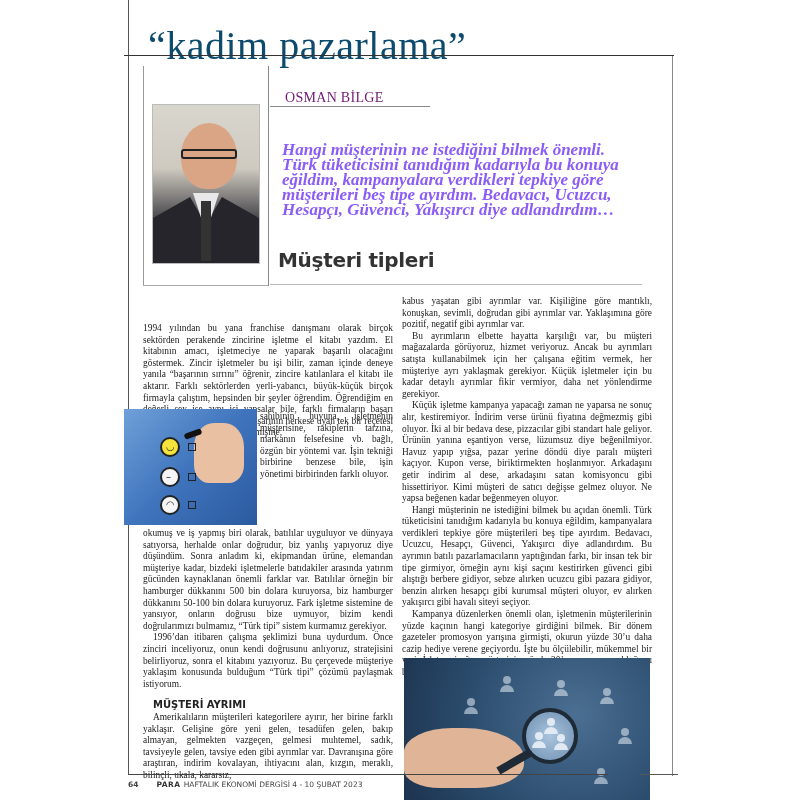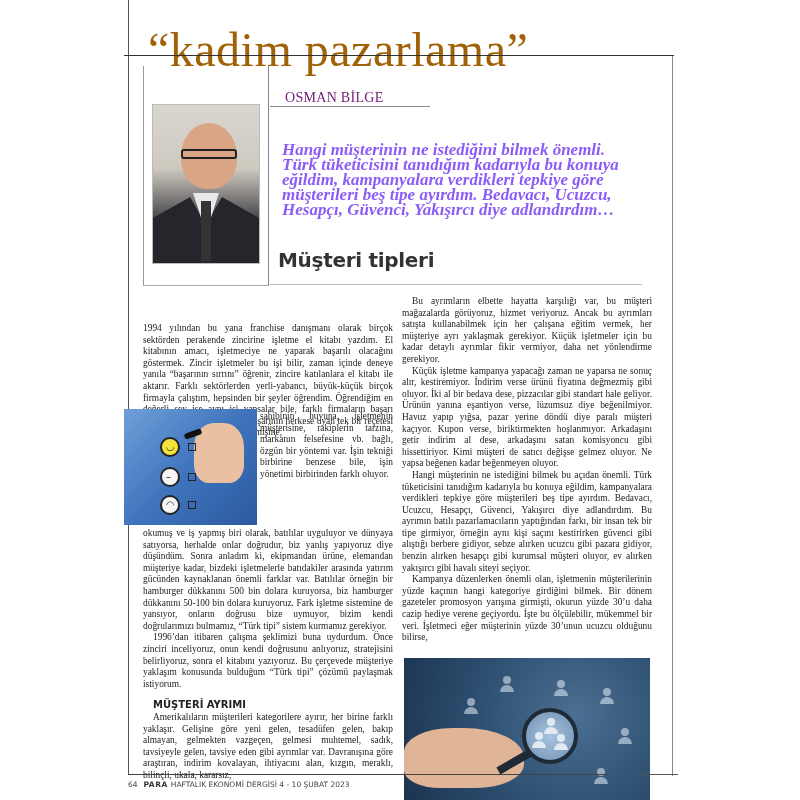--- a/index.html
+++ b/index.html
@@ -1,19 +1,19 @@
 <!DOCTYPE html>
 <html><head>
 <meta charset="utf-8">
 <style>
   html, body { margin:0; padding:0; }
   body { width:800px; height:800px; background:#ffffff; position:relative; overflow:hidden;
          font-family:"Liberation Serif", serif; color:#222; }
   .abs { position:absolute; }
-  .ghost-title { left:148px; top:22px; font-size:48px; color:#a16207; letter-spacing:0.5px; white-space:nowrap; font-family:"Liberation Serif", serif; }
+  .ghost-title { left:148px; top:22px; font-size:40px; color:#0c4a6e; letter-spacing:0.5px; white-space:nowrap; font-family:"Liberation Serif", serif; }
   .top-rule { left:124px; top:55px; width:550px; height:1px; background:#333; }
   .left-rule { left:128px; top:0; width:1px; height:775px; background:#555; }
   .right-rule { left:672px; top:56px; width:1px; height:720px; background:#888; }
   .bottom-rule { left:128px; top:774px; width:480px; height:1px; background:#444; }
   .bottom-rule2 { left:640px; top:774px; width:38px; height:1px; background:#555; }
   .box-divider { left:268px; top:66px; width:1px; height:220px; background:#888; }
   .box-frame { left:143px; top:66px; width:1px; height:220px; background:#999; }
   .box-bottom { left:143px; top:285px; width:126px; height:1px; background:#aaa; }
   .author { left:285px; top:90px; font-size:14px; color:#701a75; letter-spacing:0.3px; font-family:"Liberation Serif", serif; }
   .author-rule { left:270px; top:106px; width:160px; height:1px; background:#888; }
@@ -44,21 +44,21 @@
   .hand { position:absolute; left:70px; top:14px; width:50px; height:60px; background:#e9c1a2; border-radius:40% 40% 30% 30%; }
   .pen { position:absolute; left:60px; top:22px; width:18px; height:6px; background:#111; border-radius:3px; transform:rotate(-20deg); }
   .img-magnifier { left:404px; top:658px; width:246px; height:142px; background:radial-gradient(circle at 70% 40%,#4b6f92 0%,#2c4d6e 55%,#1c3350 100%); overflow:hidden; }
   .lens { position:absolute; left:118px; top:50px; width:56px; height:56px; border-radius:50%; border:4px solid #1e2a36; background:radial-gradient(circle,#a9c4de 0%,#6f8fb1 100%); box-sizing:border-box; }
   .lens-handle { position:absolute; left:92px; top:100px; width:36px; height:8px; background:#1e2a36; transform:rotate(-30deg); }
   .mhand { position:absolute; left:0; top:70px; width:120px; height:60px; background:#e0b497; border-radius:40% 50% 40% 30%; }
   .person { position:absolute; width:14px; height:16px; opacity:0.55; }
   .person::before { content:""; position:absolute; left:3px; top:0; width:8px; height:8px; border-radius:50%; background:#e6eef6; }
   .person::after { content:""; position:absolute; left:0; top:9px; width:14px; height:7px; border-radius:7px 7px 0 0; background:#e6eef6; }
   .footer { left:128px; top:780px; font-family:"DejaVu Sans", sans-serif; font-size:7.5px; color:#444; white-space:nowrap; }
-  .footer .pg { font-weight:normal; margin-right:6px; }
+  .footer .pg { font-weight:bold; margin-right:18px; }
   .footer .brand { font-weight:bold; color:#333; margin-right:3px; letter-spacing:0.5px; }
 </style>
 </head>
 <body>
 
 <div class="abs ghost-title">“kadim pazarlama”</div>
 <div class="abs left-rule"></div>
 <div class="abs top-rule"></div>
 <div class="abs right-rule"></div>
 <div class="abs box-frame"></div>
@@ -106,20 +106,21 @@
 </div>
 
 <div class="abs col col1c">
   <p class="noindent">okumuş ve iş yapmış biri olarak, batılılar uyguluyor ve dünyaya satıyorsa, herhalde onlar doğrudur, biz yanlış yapıyoruz diye düşündüm. Sonra anladım ki, ekipmandan ürüne, elemandan müşteriye kadar, bizdeki işletmelerle batıdakiler arasında yatırım gücünden kaynaklanan önemli farklar var. Batılılar örneğin bir hamburger dükkanını 500 bin dolara kuruyorsa, biz hamburger dükkanını 50-100 bin dolara kuruyoruz. Fark işletme sistemine de yansıyor, onların doğrusu bize uymuyor, bizim kendi doğrularımızı bulmamız, “Türk tipi” sistem kurmamız gerekiyor.</p>
   <p>1996’dan itibaren çalışma şeklimizi buna uydurdum. Önce zinciri inceliyoruz, onun kendi doğrusunu anlıyoruz, stratejisini belirliyoruz, sonra el kitabını yazıyoruz. Bu çerçevede müşteriye yaklaşım konusunda bulduğum “Türk tipi” çözümü paylaşmak istiyorum.</p>
   <div class="subhead">MÜŞTERİ AYRIMI</div>
   <p>Amerikalıların müşterileri kategorilere ayırır, her birine farklı yaklaşır. Gelişine göre yeni gelen, tesadüfen gelen, bakıp almayan, gelmekten vazgeçen, gelmesi muhtemel, sadık, tavsiyeyle gelen, tavsiye eden gibi ayrımlar var. Davranışına göre araştıran, indirim kovalayan, ihtiyacını alan, kızgın, meraklı, bilinçli, ukala, kararsız,</p>
 </div>
 
 <div class="abs col col2">
+  <p class="noindent">kabus yaşatan gibi ayrımlar var. Kişiliğine göre mantıklı, konuşkan, sevimli, doğrudan gibi ayrımlar var. Yaklaşımına göre pozitif, negatif gibi ayrımlar var.</p>
   <p>Bu ayrımların elbette hayatta karşılığı var, bu müşteri mağazalarda görüyoruz, hizmet veriyoruz. Ancak bu ayrımları satışta kullanabilmek için her çalışana eğitim vermek, her müşteriye ayrı yaklaşmak gerekiyor. Küçük işletmeler için bu kadar detaylı ayrımlar fikir vermiyor, daha net yönlendirme gerekiyor.</p>
   <p>Küçük işletme kampanya yapacağı zaman ne yaparsa ne sonuç alır, kestiremiyor. İndirim verse ürünü fiyatına değmezmiş gibi oluyor. İki al bir bedava dese, pizzacılar gibi standart hale geliyor. Ürünün yanına eşantiyon verse, lüzumsuz diye beğenilmiyor. Havuz yapıp yığsa, pazar yerine döndü diye paralı müşteri kaçıyor. Kupon verse, biriktirmekten hoşlanmıyor. Arkadaşını getir indirim al dese, arkadaşını satan komisyoncu gibi hissettiriyor. Kimi müşteri de satıcı değişse gelmez oluyor. Ne yapsa beğenen kadar beğenmeyen oluyor.</p>
   <p>Hangi müşterinin ne istediğini bilmek bu açıdan önemli. Türk tüketicisini tanıdığım kadarıyla bu konuya eğildim, kampanyalara verdikleri tepkiye göre müşterileri beş tipe ayırdım. Bedavacı, Ucuzcu, Hesapçı, Güvenci, Yakışırcı diye adlandırdım. Bu ayrımın batılı pazarlamacıların yaptığından farkı, bir insan tek bir tipe girmiyor, örneğin aynı kişi saçını kestirirken güvenci gibi alıştığı berbere gidiyor, sebze alırken ucuzcu gibi pazara gidiyor, benzin alırken hesapçı gibi kurumsal müşteri oluyor, ev alırken yakışırcı gibi havalı siteyi seçiyor.</p>
   <p>Kampanya düzenlerken önemli olan, işletmenin müşterilerinin yüzde kaçının hangi kategoriye girdiğini bilmek. Bir dönem gazeteler promosyon yarışına girmişti, okurun yüzde 30’u daha cazip hediye verene geçiyordu. İşte bu ölçülebilir, mükemmel bir veri. İşletmeci eğer müşterinin yüzde 30’unun ucuzcu olduğunu bilirse,</p>
 </div>
 
 <div class="abs img-magnifier">
   <div class="person" style="left:150px;top:22px"></div>
   <div class="person" style="left:196px;top:30px"></div>
   <div class="person" style="left:214px;top:70px"></div>

